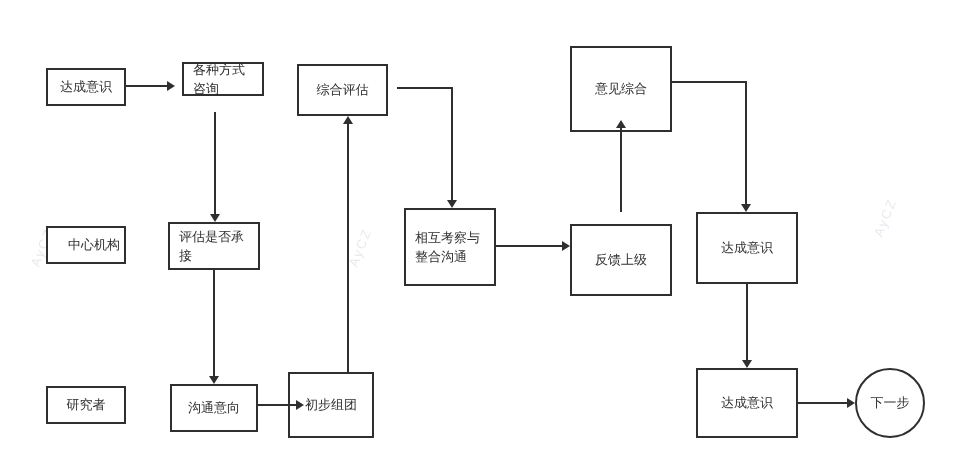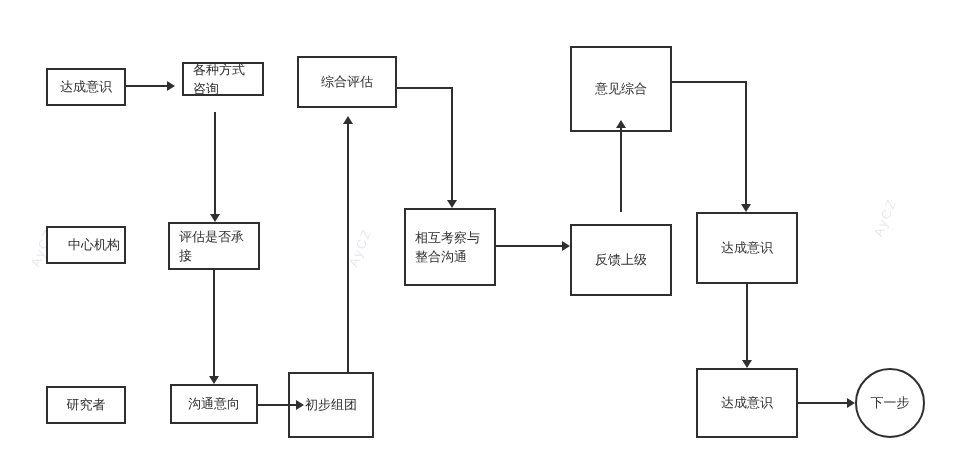--- a/index.html
+++ b/index.html
@@ -74,39 +74,39 @@
   <div class="box" style="left:46px; top:226px; width:80px; height:38px;padding-left:16px;">
     <span>中心机构</span>
   </div>
   <div class="box" style="left:46px; top:386px; width:80px; height:38px;font-family:Liberation Serif, serif;">
     <span>研究者</span>
   </div>
 
   <div class="box wrap" style="left:182px; top:62px; width:82px; height:34px;">
     <span>各种方式咨询</span>
   </div>
-  <div class="box" style="left:297px; top:56px; width:100px; height:52px;">
+  <div class="box" style="left:297px; top:64px; width:91px; height:52px;">
     <span>综合评估</span>
   </div>
   <div class="box" style="left:570px; top:46px; width:102px; height:86px;">
     <span>意见综合</span>
   </div>
   <div class="box wrap" style="left:168px; top:222px; width:92px; height:48px;">
     <span>评估是否承接</span>
   </div>
   <div class="box wrap" style="left:404px; top:208px; width:92px; height:78px;">
     <span>相互考察与整合沟通</span>
   </div>
   <div class="box" style="left:570px; top:212px; width:102px; height:72px;margin-top:12px;">
     <span>反馈上级</span>
   </div>
   <div class="box" style="left:696px; top:212px; width:102px; height:72px;">
     <span>达成意识</span>
   </div>
-  <div class="box" style="left:170px; top:384px; width:88px; height:40px;">
+  <div class="box" style="left:170px; top:384px; width:88px; height:48px;">
     <span>沟通意向</span>
   </div>
   <div class="box" style="left:288px; top:372px; width:86px; height:66px;">
     <span>初步组团</span>
   </div>
   <div class="box" style="left:696px; top:368px; width:102px; height:70px;">
     <span>达成意识</span>
   </div>
   <div class="box circle" style="left:855px; top:368px; width:70px; height:70px;">
     <span>下一步</span>

